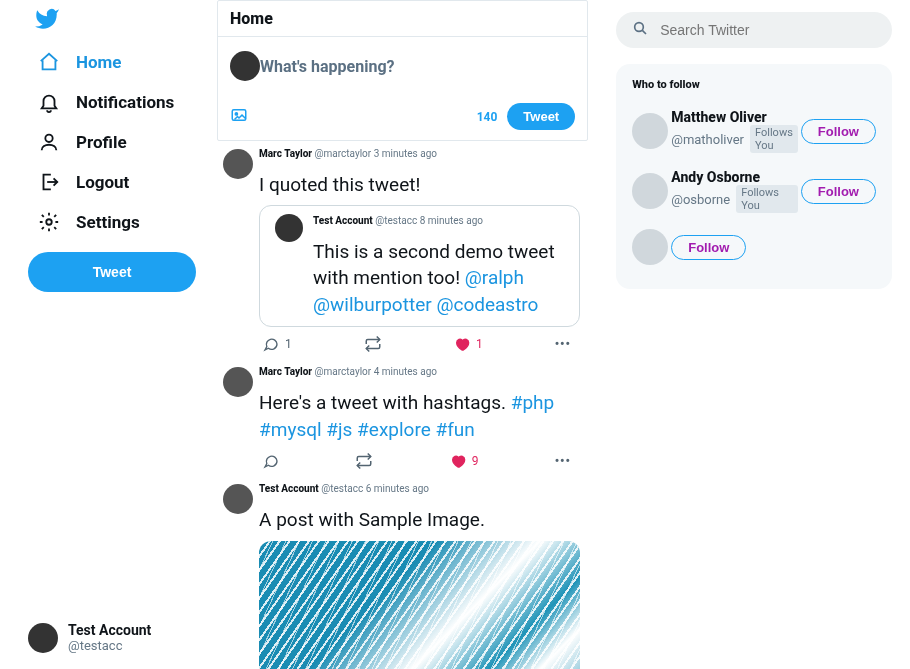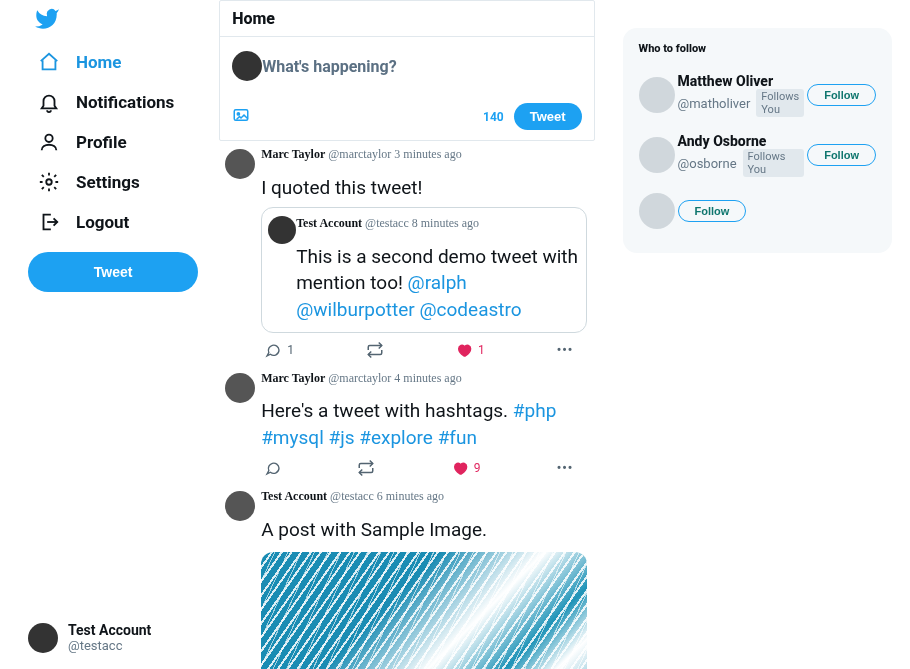--- a/index.html
+++ b/index.html
@@ -27,26 +27,26 @@
 .compose-foot .img-ic { color: #1da1f2; }
 .compose-foot .sp { flex: 1; }
 .counter { color: #1da1f2; font-size: 12px; margin-right: 10px; font-weight: 700; }
 .send { background: #1da1f2; color: #fff; border: none; border-radius: 9999px; padding: 6px 16px; font-weight: 700; font-size: 13px; cursor: pointer; }
 
 .feed { }
 .tweet { display: flex; padding: 4px 8px 2px 0; }
 .tweet .avcol { width: 42px; display: flex; justify-content: center; padding-top: 2px; }
 .tweet .av { width: 30px; height: 30px; border-radius: 50%; background: #555; }
 .tweet .body { flex: 1; min-width: 0; }
-.thead { font-size: 12px; line-height: 1.3; font-family: Liberation Serif, serif; }
+.thead { font-size: 10px; line-height: 1.3; }
 .thead .nm { font-weight: 800; }
 .thead .hd, .thead .tm { color: #657786; font-weight: 400; }
 .ttext { font-size: 19px; line-height: 1.4; margin-top: 12px; }
 .link { color: #1b95e0; }
-.quote { border: 1px solid #cfd9de; border-radius: 12px; margin-top: 6px; padding: 8px 6px; display: flex; }
+.quote { border: 1px solid #cfd9de; border-radius: 12px; margin-top: 6px; padding: 8px 15px; display: flex; gap: 10px; }
 .quote .av { width: 28px; height: 28px; border-radius: 50%; background: #333; flex-shrink: 0; }
 .quote .body { flex: 1; }
 .media { margin-top: 8px; border-radius: 12px; width: 100%; height: 190px; background: linear-gradient(135deg, #1a8cb3 0%, #1a8cb3 35%, #fff 55%, #2094b8 70%, #fff 80%, #1a8cb3 100%); position: relative; overflow: hidden; }
 .media::before { content: ""; position: absolute; inset: 0; background: repeating-linear-gradient(125deg, rgba(255,255,255,0.85) 0 2px, transparent 2px 8px), repeating-linear-gradient(115deg, rgba(255,255,255,0.6) 0 1px, transparent 1px 12px); mix-blend-mode: screen; }
 .actions { display: flex; justify-content: space-between; align-items: center; max-width: 320px; padding: 8px 8px 6px 4px; color: #536471; font-size: 12px; }
 .act { display: inline-flex; align-items: center; gap: 6px; cursor: pointer; }
 .act.red { color: #e0245e; }
 .act svg { display: block; }
 .more { letter-spacing: 1px; font-weight: 900; cursor: pointer; }
 
@@ -55,21 +55,21 @@
 .search input { border: none; background: transparent; outline: none; font-size: 14px; width: 100%; color: #5b7083; }
 .wtf { background: #f5f8fa; border-radius: 14px; margin-top: 16px; padding: 10px 14px 16px; }
 .wtf h3 { font-size: 11px; font-weight: 800; padding: 4px 2px 10px; }
 .sug { display: flex; align-items: center; gap: 3px; padding: 8px 2px; }
 .sug .av { width: 36px; height: 36px; border-radius: 50%; background: #d0d7dc; }
 .sug .info { flex: 1; min-width: 0; }
 .sug .nm { font-weight: 800; font-size: 14px; }
 .sug .meta { display: flex; align-items: center; gap: 6px; }
 .sug .hd { color: #657786; font-size: 13px; }
 .badge { background: #e1e8ed; color: #657786; font-size: 11px; padding: 1px 5px; border-radius: 3px; }
-.follow-btn { border: 1px solid #1da1f2; color: #0f766e; background: transparent; border-radius: 9999px; padding: 4px 16px; font-weight: 700; font-size: 11px; cursor: pointer; }
+.follow-btn { border: 1px solid #1da1f2; color: #a21caf; background: transparent; border-radius: 9999px; padding: 4px 16px; font-weight: 700; font-size: 13px; cursor: pointer; }
 
 .av-dark { background: radial-gradient(circle at 50% 35%, #a8a8a8 0 22%, #2b2b2b 23% 100%); }
 .av-red { background: #d63447; background-image: radial-gradient(#fff 15%, transparent 16%), radial-gradient(#fff 15%, transparent 16%); background-size: 12px 12px; background-position: 0 0, 6px 6px; }
 .av-grey { background: radial-gradient(circle at 50% 35%, #aab2b8 0 24%, #cfd6db 25% 100%); }
 .av-blue { background: linear-gradient(180deg, #3b5998 0 55%, #f7c07a 55% 100%); }
 .av-or { background: linear-gradient(180deg, #f28c28 0 55%, #355e3b 55% 100%); }
 </style>
 </head>
 <body>
 
@@ -105,35 +105,35 @@
             <svg width="22" height="22" viewBox="0 0 24 24" fill="none" stroke="currentColor" stroke-width="2">
               <circle cx="12" cy="8" r="4"></circle>
               <path d="M4 21c0-4 4-6 8-6s8 2 8 6"></path>
             </svg>
           </span>
           <span>Profile</span>
         </div>
         <div class="nav-item">
           <span class="ic">
             <svg width="22" height="22" viewBox="0 0 24 24" fill="none" stroke="currentColor" stroke-width="2">
-              <circle cx="12" cy="12" r="3"></circle>
-              <path d="M12 2v3M12 19v3M4.2 4.2l2.1 2.1M17.7 17.7l2.1 2.1M2 12h3M19 12h3M4.2 19.8l2.1-2.1M17.7 6.3l2.1-2.1"></path>
-            </svg>
-          </span>
-          <span>Settings</span>
-        </div>
-        <div class="nav-item">
-          <span class="ic">
-            <svg width="22" height="22" viewBox="0 0 24 24" fill="none" stroke="currentColor" stroke-width="2">
               <path d="M14 4h-8v16h8"></path>
               <path d="M10 12h11"></path>
               <path d="M17 8l4 4-4 4"></path>
             </svg>
           </span>
           <span>Logout</span>
+        </div>
+        <div class="nav-item">
+          <span class="ic">
+            <svg width="22" height="22" viewBox="0 0 24 24" fill="none" stroke="currentColor" stroke-width="2">
+              <circle cx="12" cy="12" r="3"></circle>
+              <path d="M12 2v3M12 19v3M4.2 4.2l2.1 2.1M17.7 17.7l2.1 2.1M2 12h3M19 12h3M4.2 19.8l2.1-2.1M17.7 6.3l2.1-2.1"></path>
+            </svg>
+          </span>
+          <span>Settings</span>
         </div>
       </div>
     <button class="tweet-btn">Tweet</button>
     <div class="me">
       <div class="av av-dark"></div>
       <div>
         <div class="nm">Test Account</div>
         <div class="hd">@testacc</div>
       </div>
     </div>
@@ -259,20 +259,29 @@
                 <span>7</span>
               </span>
               <span class="more">•••</span>
             </div>
           </div>
         </article>
       </div>
   </main>
 
   <aside class="right">
+    <div class="search">
+      <span>
+        <svg width="16" height="16" viewBox="0 0 24 24" fill="none" stroke="#5b7083" stroke-width="2.5">
+            <circle cx="10.5" cy="10.5" r="6.5"></circle>
+            <line x1="21" y1="21" x2="15.5" y2="15.5"></line>
+          </svg>
+      </span>
+      <input placeholder="Search Twitter" style="">
+    </div>
     <div class="wtf">
       <h3>Who to follow</h3>
       <div id="sug">
           <div class="sug">
             <div class="av av-or"></div>
             <div class="info">
               <div class="nm">Matthew Oliver</div>
               <div class="meta">
                 <span class="hd">@matholiver</span>
                 <span class="badge">Follows You</span>

